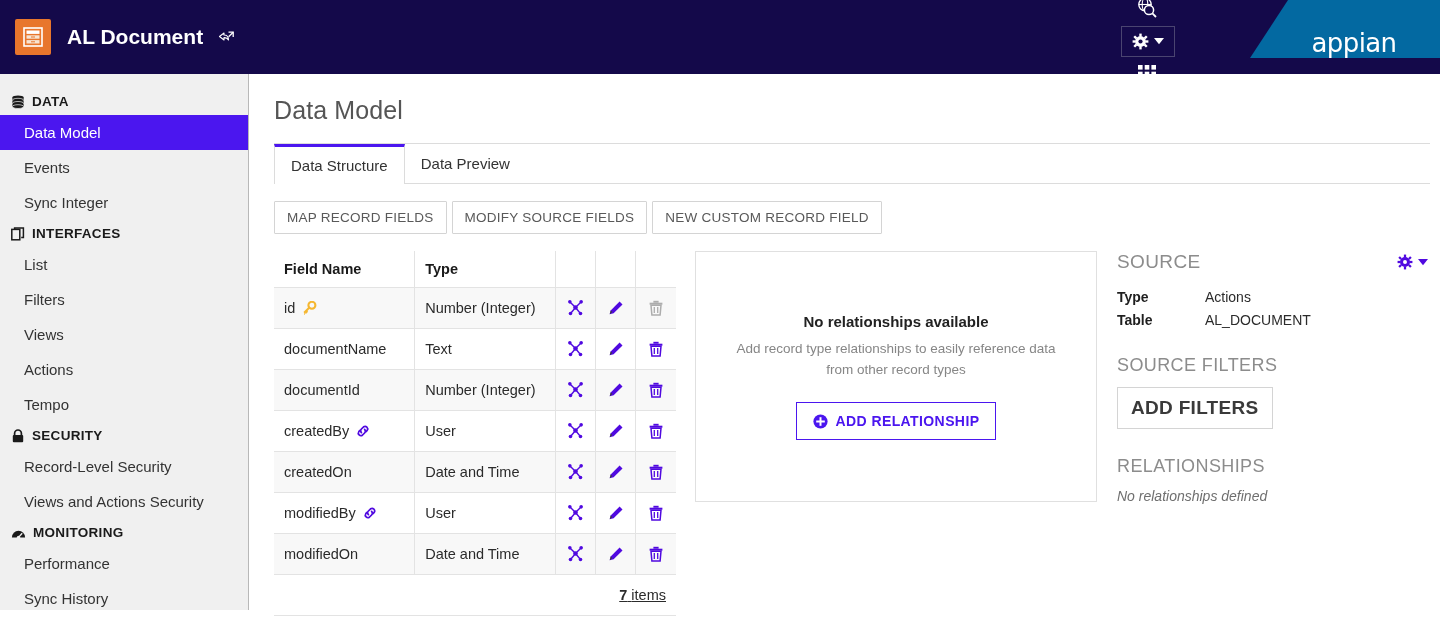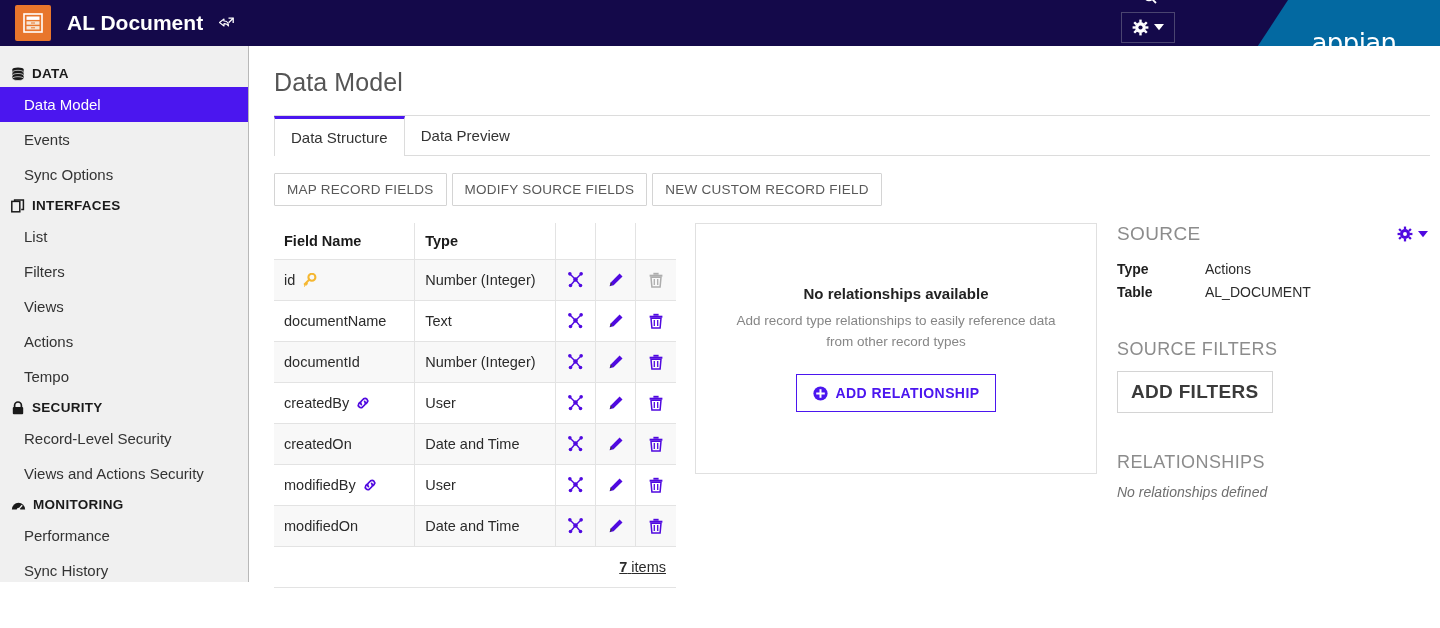--- a/index.html
+++ b/index.html
@@ -8,21 +8,21 @@
     width: 1440px; height: 628px;
     overflow: hidden;
     background: #ffffff;
     font-family: "Liberation Sans", sans-serif;
     -webkit-font-smoothing: antialiased;
   }
 
   
   .header {
     position: relative;
-    height: 46px;
+    height: 74px;
     background: #14094a;
     display: flex;
     align-items: center;
     overflow: hidden;
   }
   .brand-wedge {
     position: absolute;
     top: 0; right: 0;
     width: 190px; height: 58px;
     background: #0369a1;
@@ -346,21 +346,21 @@
   }
   .kv .v {
     font-size: 14px;
     color: #2b2b2b;
   }
   .src-sub {
     font-size: 18px;
     color: #8c8c8c;
     font-weight: normal;
     letter-spacing: 0.4px;
-    margin-top: 39px;
+    margin-top: 27px;
     margin-bottom: 11px;
   }
   .add-filters-btn {
     border: 1px solid #d4d4d4;
     background: #ffffff;
     color: #3a3a3a;
     font-size: 19px;
     font-weight: bold;
     letter-spacing: 0.3px;
     padding: 9px 13px;
@@ -484,21 +484,21 @@
         <ellipse cx="7" cy="5.2" rx="5.6" ry="1.9" fill="#1a1a1a" stroke="#f0f0f0" stroke-width="0.7"></ellipse>
         <rect x="1.4" y="5.6" width="11.2" height="2.6" fill="#1a1a1a"></rect>
         <ellipse cx="7" cy="8.4" rx="5.6" ry="1.9" fill="#1a1a1a" stroke="#f0f0f0" stroke-width="0.7"></ellipse>
         <rect x="1.4" y="8.8" width="11.2" height="2.6" fill="#1a1a1a"></rect>
         <ellipse cx="7" cy="11.6" rx="5.6" ry="1.9" fill="#1a1a1a" stroke="#f0f0f0" stroke-width="0.7"></ellipse>
       </svg>
       <span>DATA</span>
     </div>
     <div class="side-item active">Data Model</div>
     <div class="side-item">Events</div>
-    <div class="side-item">Sync Options</div>
+    <div class="side-item">Sync Integer</div>
 
     <div class="side-section">
       <svg width="14" height="14" viewBox="0 0 14 14">
         <rect x="0.8" y="2.4" width="8" height="10.4" fill="none" stroke="#1a1a1a" stroke-width="1.5"></rect>
         <path d="M3.6 2.2 L3.6 0.9 L12.4 0.9 L12.4 10.6 L10.2 10.6" fill="none" stroke="#1a1a1a" stroke-width="1.5"></path>
       </svg>
       <span>INTERFACES</span>
     </div>
     <div class="side-item">List</div>
     <div class="side-item">Filters</div>

